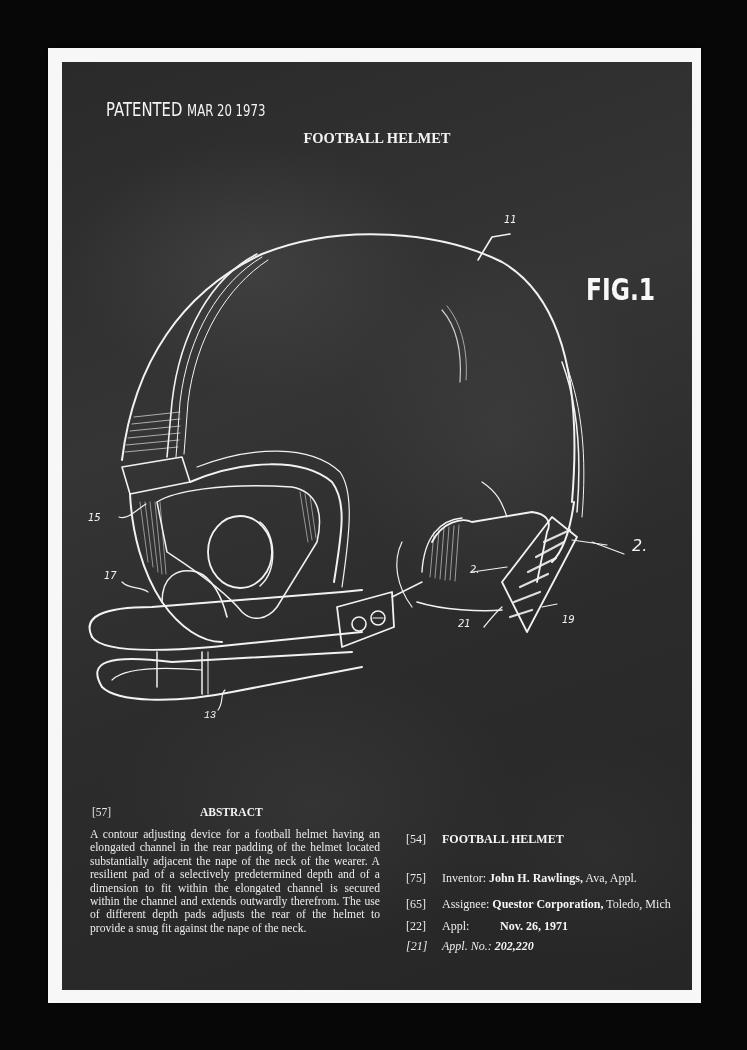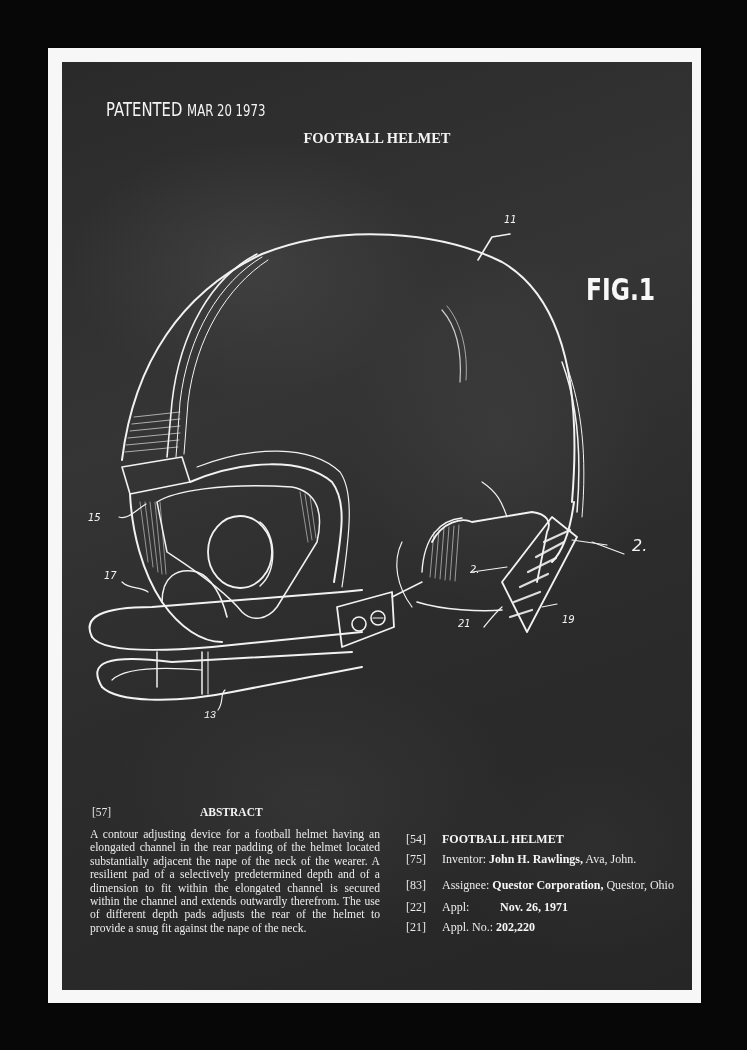--- a/index.html
+++ b/index.html
@@ -69,21 +69,21 @@
     margin-top: 4px;
     font-size: 11.6px; line-height: 13.4px; text-align: justify;
     color: #ececec;
   }
   .biblio {
     position: absolute; left: 344px; top: 770px; width: 280px;
     font-size: 12px; color: #ececec;
   }
   .biblio .row { position: absolute; left: 0; white-space: nowrap; }
   .biblio .code { display: inline-block; width: 33px; }
-  .biblio .lbl { display: inline-block; }
+  .biblio .lbl { display: inline-block; margin-top: 19px; }
   .biblio .val { font-weight: bold; color: #f6f6f6; }
   .biblio .title-val { font-weight: bold; color: #f6f6f6; }
 </style>
 </head>
 <body>
 
 <div class="frame"></div>
 <div class="mat"></div>
 
 <div class="board">
@@ -213,32 +213,32 @@
   </div>
 
   <div class="biblio">
     <div class="row" style="top:0px;">
       <span class="code">[54]</span>
       <span class="title-val">FOOTBALL HELMET</span>
     </div>
     <div class="row" style="top:20px;">
       <span class="code">[75]</span>
       <span class="lbl">Inventor:</span>
-      <span class="val">John H. Rawlings,</span><span> Ava, John.</span>
+      <span class="val">John H. Rawlings,</span><span> Ava, Appl.</span>
     </div>
     <div class="row" style="top:46px;">
-      <span class="code">[83]</span>
+      <span class="code">[65]</span>
       <span class="lbl">Assignee:</span>
-      <span class="val">Questor Corporation,</span><span> Questor, Ohio</span>
+      <span class="val">Questor Corporation,</span><span> Toledo, Mich</span>
     </div>
     <div class="row" style="top:68px;">
       <span class="code">[22]</span>
       <span class="lbl" style="width:55px;">Appl:</span>
       <span class="val">Nov. 26, 1971</span>
     </div>
-    <div class="row" style="top:88px;">
+    <div class="row" style="top:88px;font-style:italic;">
       <span class="code">[21]</span>
       <span class="lbl">Appl. No.:</span>
       <span class="val">202,220</span>
     </div>
   </div>
 
 </div>
 
 </body></html>

